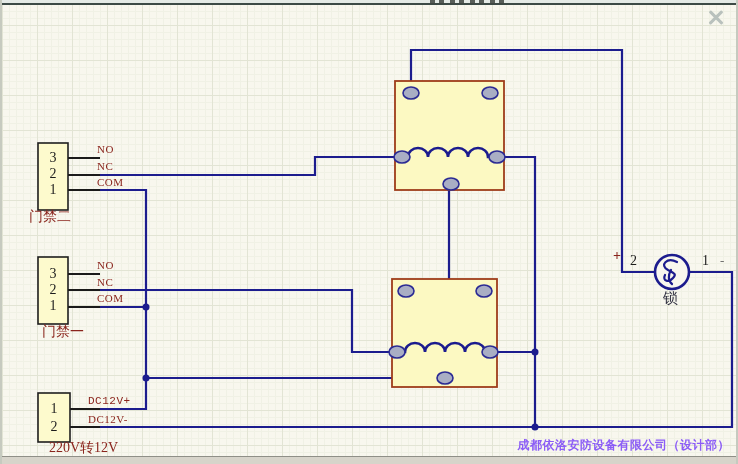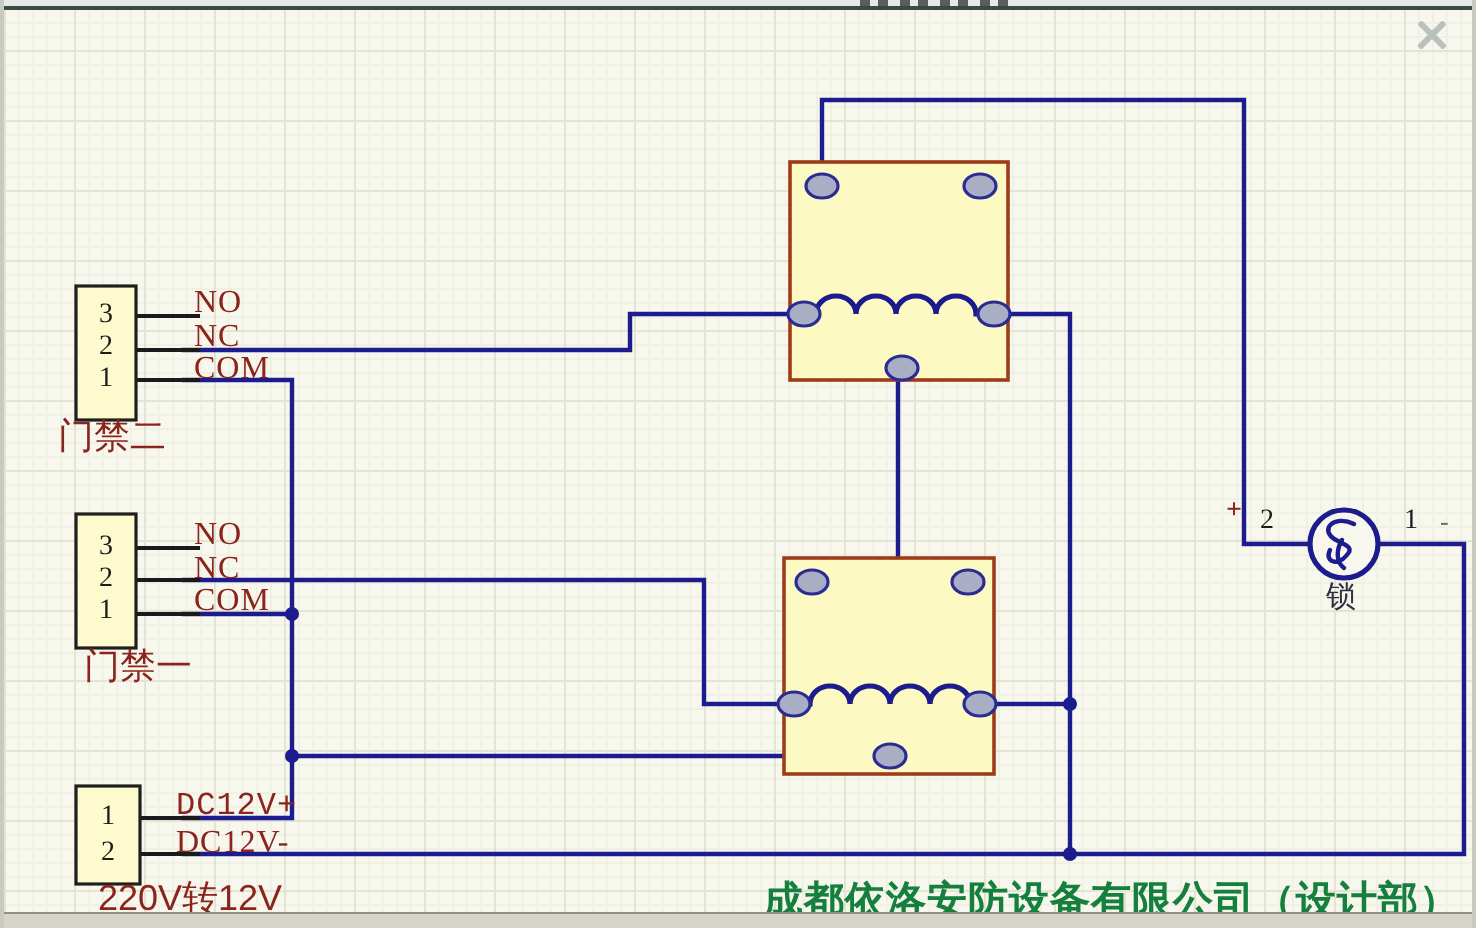--- a/index.html
+++ b/index.html
@@ -19,29 +19,29 @@
     background-image:
       linear-gradient(#e2e4d4 1px, transparent 1px),
       linear-gradient(90deg,#e2e4d4 1px, transparent 1px),
       linear-gradient(#f0f1e5 1px, transparent 1px),
       linear-gradient(90deg,#f0f1e5 1px, transparent 1px);
     background-size:35px 35px,35px 35px,7px 7px,7px 7px;
     background-position:0 -15px,0 0,0 -1px,0 0;
   }
   svg.sch{position:absolute;left:0;top:0;z-index:2;}
   .t{position:absolute;z-index:3;white-space:nowrap;line-height:1.1;}
-  .sig{color:#8a241c;font-size:16px;font-family:"Liberation Serif",serif;letter-spacing:.5px;}
-  .cjk{color:#8a241c;font-size:18px;font-family:Liberation Sans, sans-serif;}
+  .sig{color:#8a241c;font-size:11px;font-family:"Liberation Serif",serif;letter-spacing:.5px;}
+  .cjk{color:#8a241c;font-size:14px;font-family:Liberation Serif, serif;}
   .pin{color:#1c1c1c;font-size:14px;width:16px;text-align:center;font-family:"Liberation Serif",serif;}
   .lockpin{color:#1c1c1c;font-size:14px;font-family:"Liberation Serif",serif;}
   .pol{color:#8a241c;font-size:14px;font-weight:bold;font-family:"Liberation Serif",serif;}
   .pol.minus{color:#6a6a6a;font-weight:normal;font-size:13px;}
   .lockname{color:#2f2f3f;font-size:15px;font-family:"DejaVu Sans",sans-serif;}
-  .company{position:absolute;right:6px;top:437px;z-index:3;font-weight:bold;font-size:20px;
-    color:#15803d;font-family:"DejaVu Sans",sans-serif;letter-spacing:.5px;}
+  .company{position:absolute;right:6px;top:437px;z-index:3;font-weight:bold;font-size:12px;
+    color:#8b5cf6;font-family:"DejaVu Sans",sans-serif;letter-spacing:.5px;}
   .close-x{position:absolute;top:9px;right:11px;width:18px;height:18px;z-index:8;cursor:pointer;}
   .close-x::before,.close-x::after{content:"";position:absolute;left:0;top:7px;width:18px;height:3.2px;background:#b9c1bd;border-radius:1px;}
   .close-x::before{transform:rotate(45deg);}
   .close-x::after{transform:rotate(-45deg);}
 </style>
 </head>
 <body>
 
 <div class="window">
   <div class="topbar"></div>

